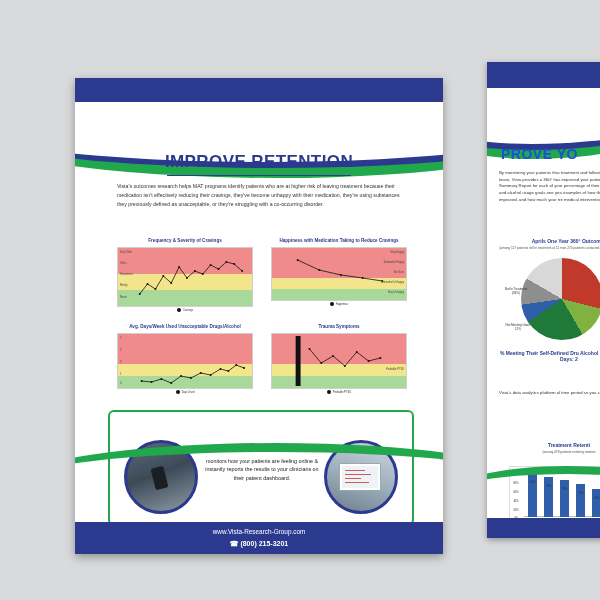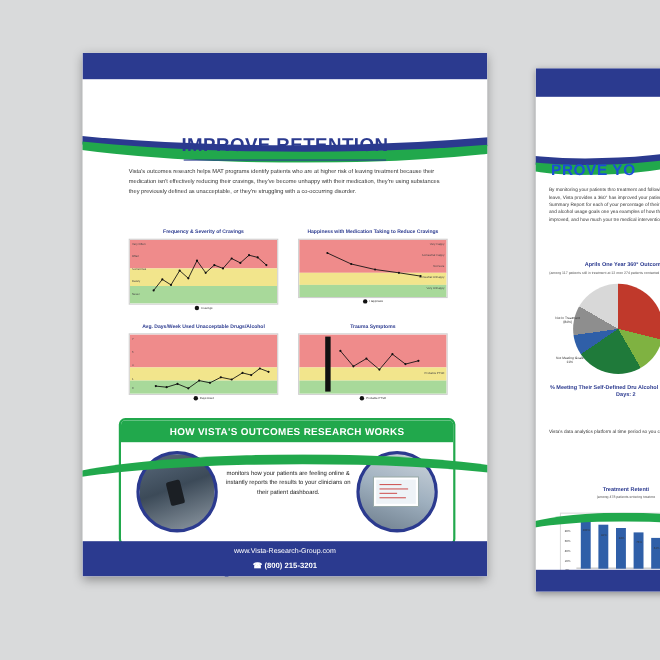--- a/index.html
+++ b/index.html
@@ -53,21 +53,21 @@
     position:absolute;left:22px;top:404px;width:118px;height:64px;background:#fff;border:1px solid #dcdcdc;
   }
   .p2barchart .bar{position:absolute;bottom:14px;width:9px;background:#2f5fa8;}
   .p2barchart .bart{position:absolute;font-size:2.6px;color:#333;text-align:center;width:14px;}
   .p2barchart .axis{position:absolute;left:14px;right:4px;bottom:14px;height:1px;background:#bbb;}
   .page2 .botband{position:absolute;left:0;bottom:0;width:100%;height:20px;background:#2b3a8f;}
   .page2 .botgreen{position:absolute;left:-40px;bottom:14px;width:240px;height:50px;border-top:8px solid #21a84c;border-radius:50% 50% 0 0;}
 
   
   .page1{
-    position:absolute;left:75px;top:48px;width:368px;height:476px;
+    position:absolute;left:75px;top:78px;width:368px;height:476px;
     background:#ffffff;box-shadow:0 3px 9px rgba(0,0,0,.35);overflow:hidden;
   }
   .p1-topband{position:absolute;left:0;top:0;width:100%;height:24px;background:#2b3a8f;}
   .p1-swoop-green{
     position:absolute;left:-110px;top:6px;width:600px;height:84px;
     border-bottom:10px solid #21a84c;border-radius:0 0 48% 52%;
   }
   .p1-swoop-blue{
     position:absolute;left:-110px;top:0px;width:600px;height:84px;
     border-bottom:10px solid #2b3a8f;border-radius:0 0 50% 50%;
@@ -328,21 +328,20 @@
           </g>
         </svg>
         <div class="ylab" style="right:2px;top:34px;">Probable PTSD</div>
       </div>
       <div class="legend" style="position:relative;text-align:center;margin-top:1px;">
         <i></i><span>Probable PTSD</span>
       </div>
     </div>
 
     <div class="banner">
-      <div class="banner-head">HOW VISTA'S OUTCOMES RESEARCH WORKS</div>
       <div class="circ left">
         <div class="phone"></div>
       </div>
       <div class="circ right">
         <div class="laptop">
           <div class="scr"></div>
           <div class="bar" style="left:5px;top:6px;width:20px;"></div>
           <div class="bar" style="left:5px;top:10px;width:26px;"></div>
           <div class="bar" style="left:5px;top:14px;width:16px;"></div>
           <div class="bar" style="left:5px;top:18px;width:24px;"></div>

